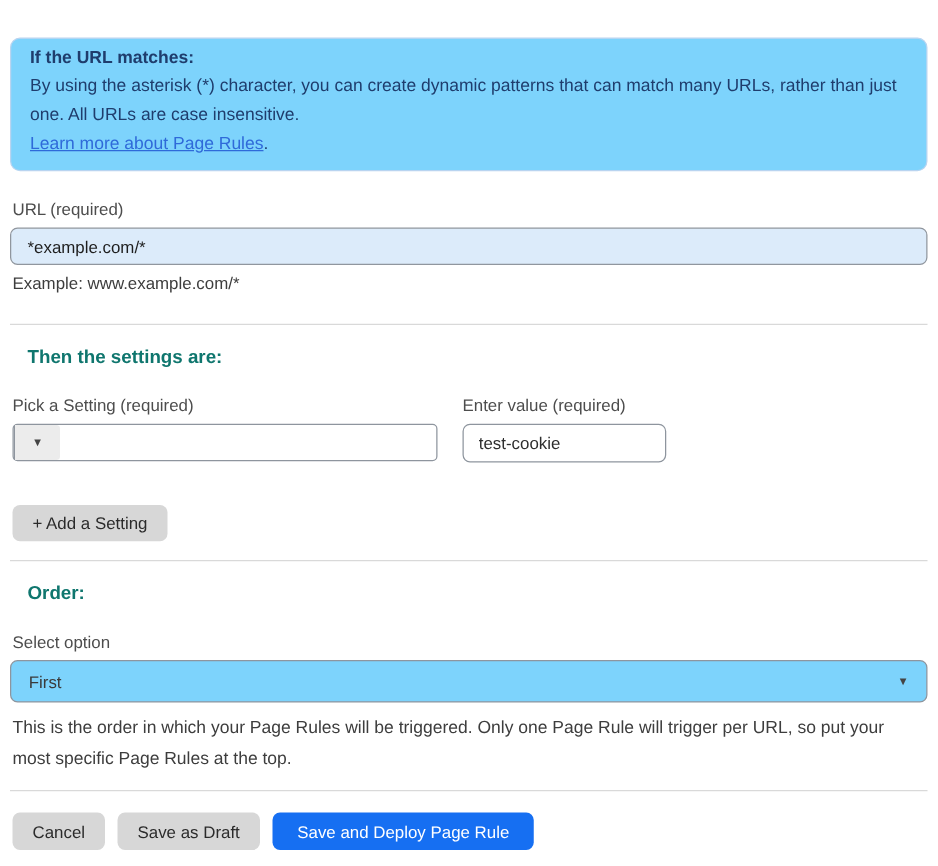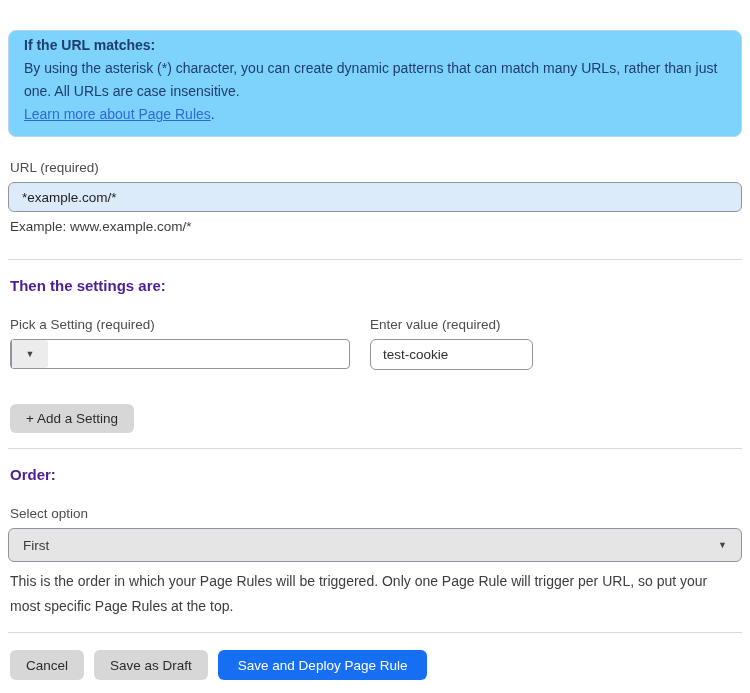--- a/index.html
+++ b/index.html
@@ -69,22 +69,23 @@
     border-top: 1px solid #d9d9d9;
     margin: 0 -2px;
   }
   .divider-1 { margin-top: 25px; }
   .divider-2 { margin-top: 15px; }
   .divider-3 { margin-top: 13px; }
 
   .section-heading {
     font-size: 15px;
     font-weight: bold;
-    color: #4c1d95;
+    color: #0f766e;
     margin-top: 17px;
+    margin-left: 12px;
   }
 
   
   .settings-row { display: flex; align-items: flex-start; }
   .settings-col-left { width: 340px; }
   .settings-col-right { margin-left: 20px; margin-top: 7px; }
 
   .select-box {
     margin-top: 7px;
     width: 340px;
@@ -144,21 +145,21 @@
     padding: 0 16px;
   }
   .btn-gray { background: #d7d7d7; color: #2b2b2b; }
   .add-setting-btn { margin-top: 34px; height: 29px; }
 
   
   .order-select {
     margin: 7px -2px 0 -2px;
     width: 734px;
     height: 30px;
-    background: #e5e5e5;
+    background: #7dd3fc;
     border: 1px solid #8e959e;
     border-radius: 6px;
     display: flex;
     align-items: center;
     justify-content: space-between;
     padding: 16px 14px;
     font-size: 13.5px;
     color: #3a3a3a;
     cursor: pointer;
   }

